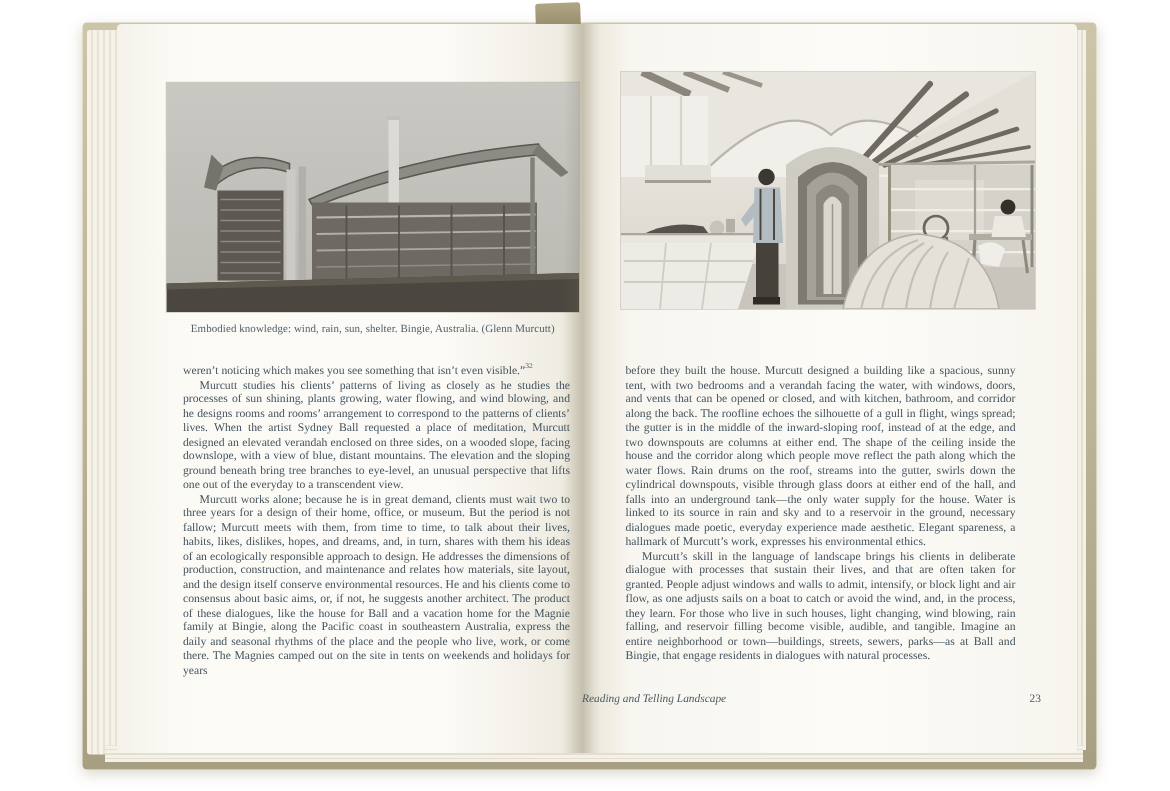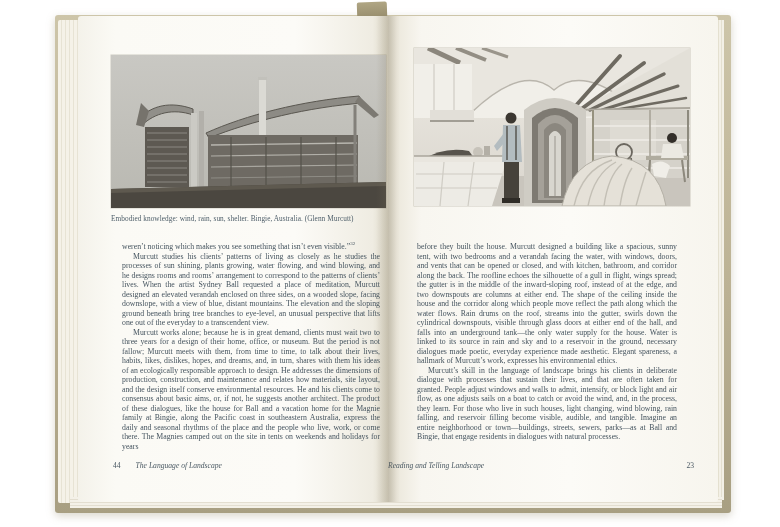--- a/index.html
+++ b/index.html
@@ -55,21 +55,21 @@
   .photo{
     position:absolute;display:block;
     box-shadow:0 0 0 0.5px rgba(120,115,100,0.35);
   }
   .photo-left{left:33px;top:39px;width:275px;height:153px;}
   .photo-right{left:26px;top:32px;width:276px;height:158px;}
   .caption{
     position:absolute;font-size:7.3px;line-height:9px;color:#50606b;
     letter-spacing:0.05px;
   }
-  .caption-left{left:33px;top:198px;width:275px;}
+  .caption-left{left:33px;top:198px;width:275px;text-align:center;}
   .caption-right{left:26px;top:203px;width:276px;text-align:left;}
   .body-text{
     position:absolute;top:226px;color:#44535e;
     font-size:7.8px;line-height:9.5px;text-align:justify;
   }
   .body-left{left:44px;width:258px;}
   .body-right{left:29px;width:260px;}
   .para{margin:0;}
   .para.indent{text-indent:11px;}
   sup.fn{font-size:5px;line-height:0;}
@@ -141,24 +141,20 @@
     <path d="M0,134 L275,127 L275,131 L0,138 Z" fill="#5e594f"></path>
   </svg>
   <div class="caption caption-left">Embodied knowledge: wind, rain, sun, shelter. Bingie, Australia. (Glenn Murcutt)</div>
 
   <div class="body-text body-left">
     <p class="para first"><span>weren’t noticing which makes you see something that isn’t even visible.”</span><sup class="fn">32</sup></p>
     <p class="para indent"><span>Murcutt studies his clients’ patterns of living as closely as he studies the processes of sun shining, plants growing, water flowing, and wind blowing, and he designs rooms and rooms’ arrangement to correspond to the patterns of clients’ lives. When the artist Sydney Ball requested a place of meditation, Murcutt designed an elevated verandah enclosed on three sides, on a wooded slope, facing downslope, with a view of blue, distant mountains. The elevation and the sloping ground beneath bring tree branches to eye-level, an unusual perspective that lifts one out of the everyday to a transcendent view.</span></p>
     <p class="para indent"><span>Murcutt works alone; because he is in great demand, clients must wait two to three years for a design of their home, office, or museum. But the period is not fallow; Murcutt meets with them, from time to time, to talk about their lives, habits, likes, dislikes, hopes, and dreams, and, in turn, shares with them his ideas of an ecologically responsible approach to design. He addresses the dimensions of production, construction, and maintenance and relates how materials, site layout, and the design itself conserve environmental resources. He and his clients come to consensus about basic aims, or, if not, he suggests another architect. The product of these dialogues, like the house for Ball and a vacation home for the Magnie family at Bingie, along the Pacific coast in southeastern Australia, express the daily and seasonal rhythms of the place and the people who live, work, or come there. The Magnies camped out on the site in tents on weekends and holidays for years</span></p>
   </div>
 
-  <div class="footer footer-left">
-    <span class="page-number">44</span>
-    <span class="running-title">The Language of Landscape</span>
-  </div>
 </div>
 
 <div class="page page-right">
 
   <svg class="photo photo-right" viewBox="0 0 276 158" preserveAspectRatio="none">
     <defs>
       <linearGradient id="intbg" x1="0" y1="0" x2="0" y2="1">
         <stop offset="0" stop-color="#eeebe4"></stop>
           <stop offset="1" stop-color="#d9d5cd"></stop>
       </linearGradient>

